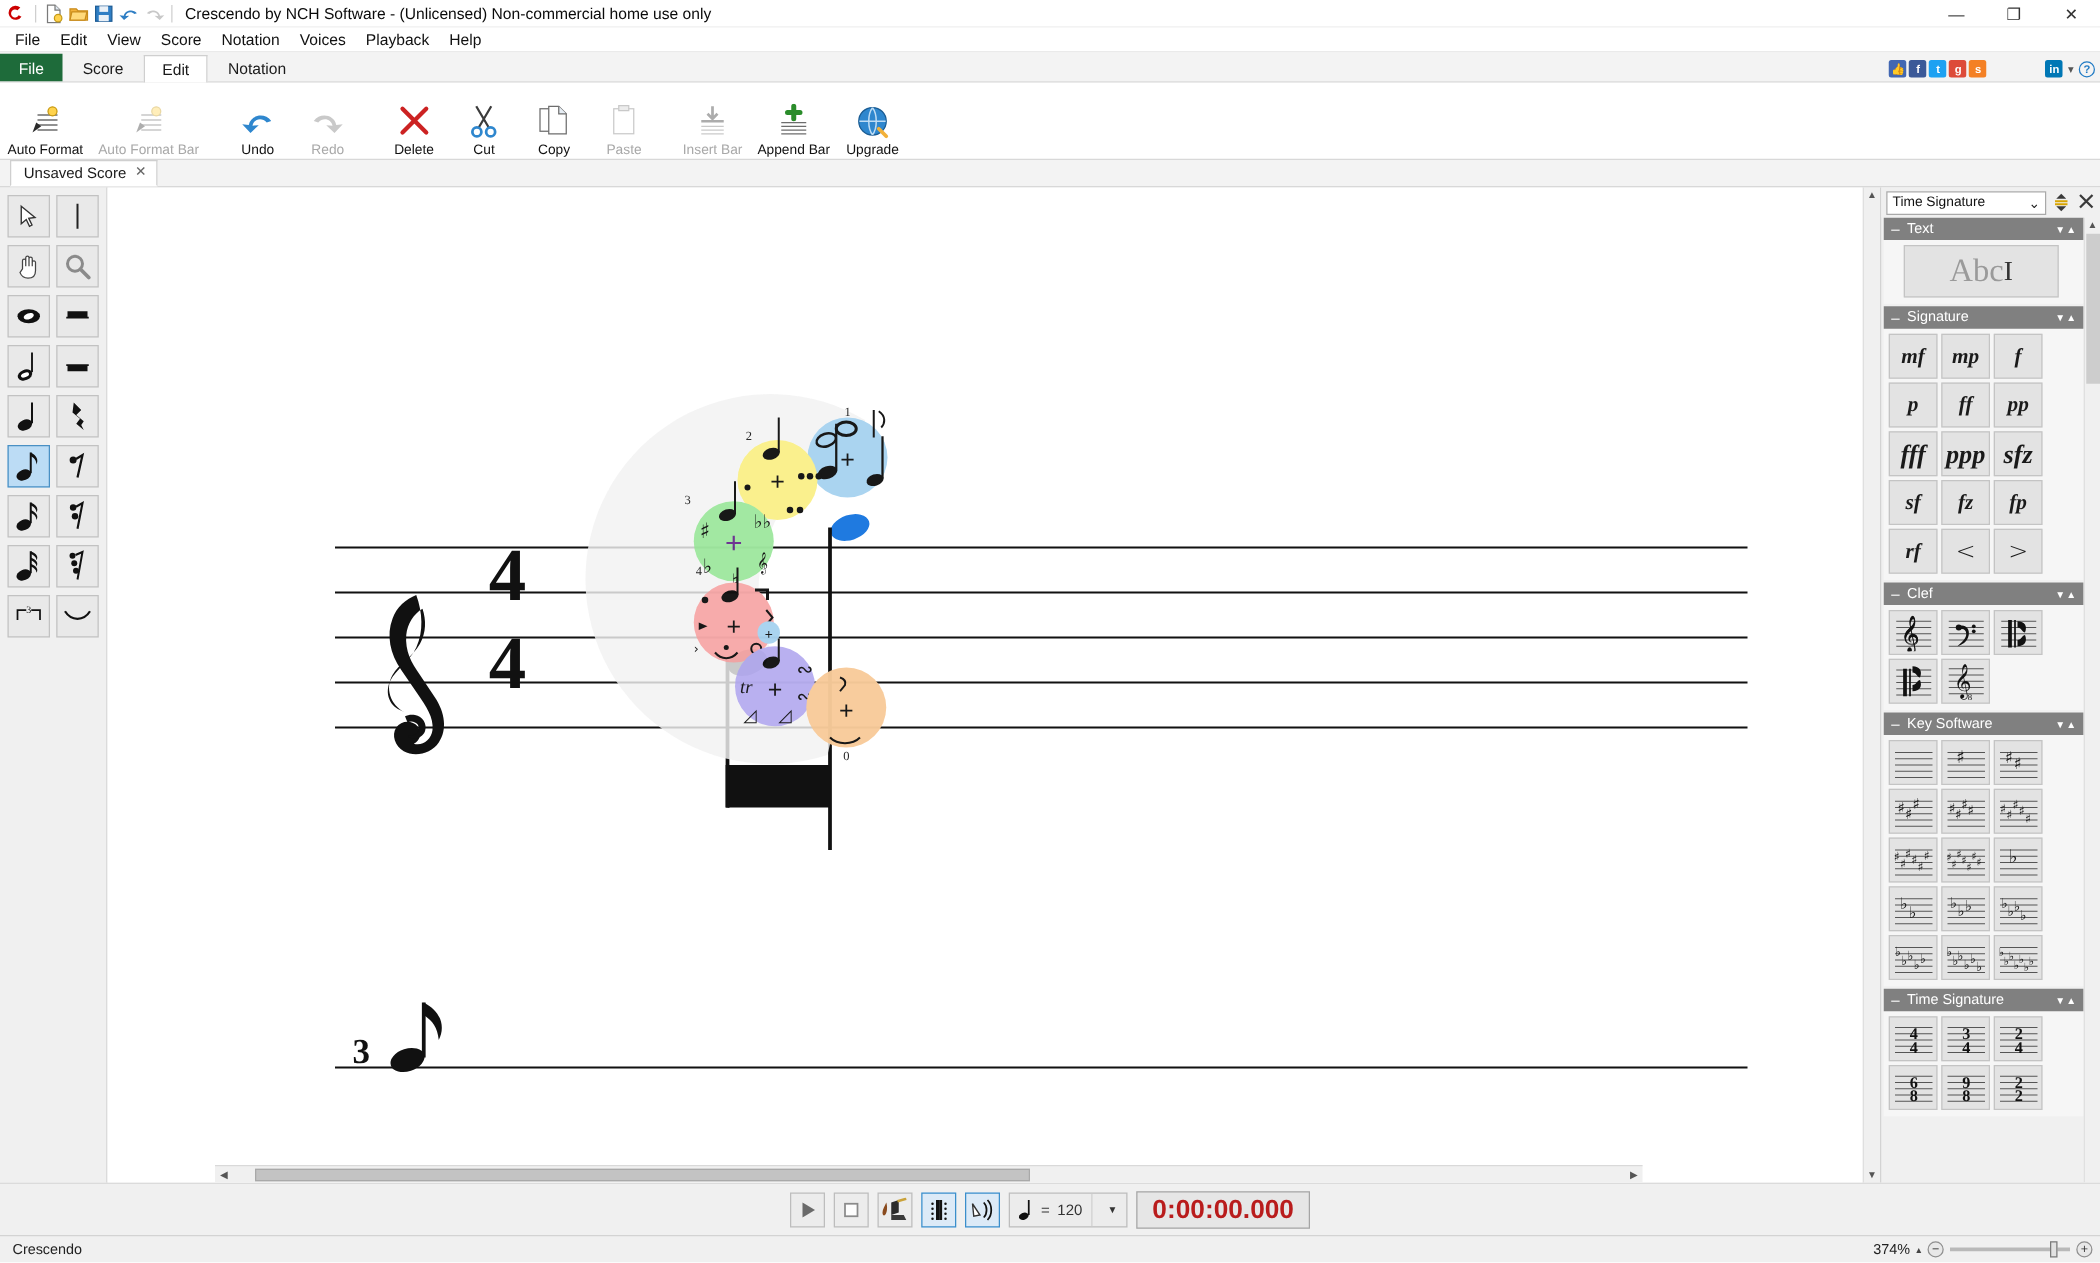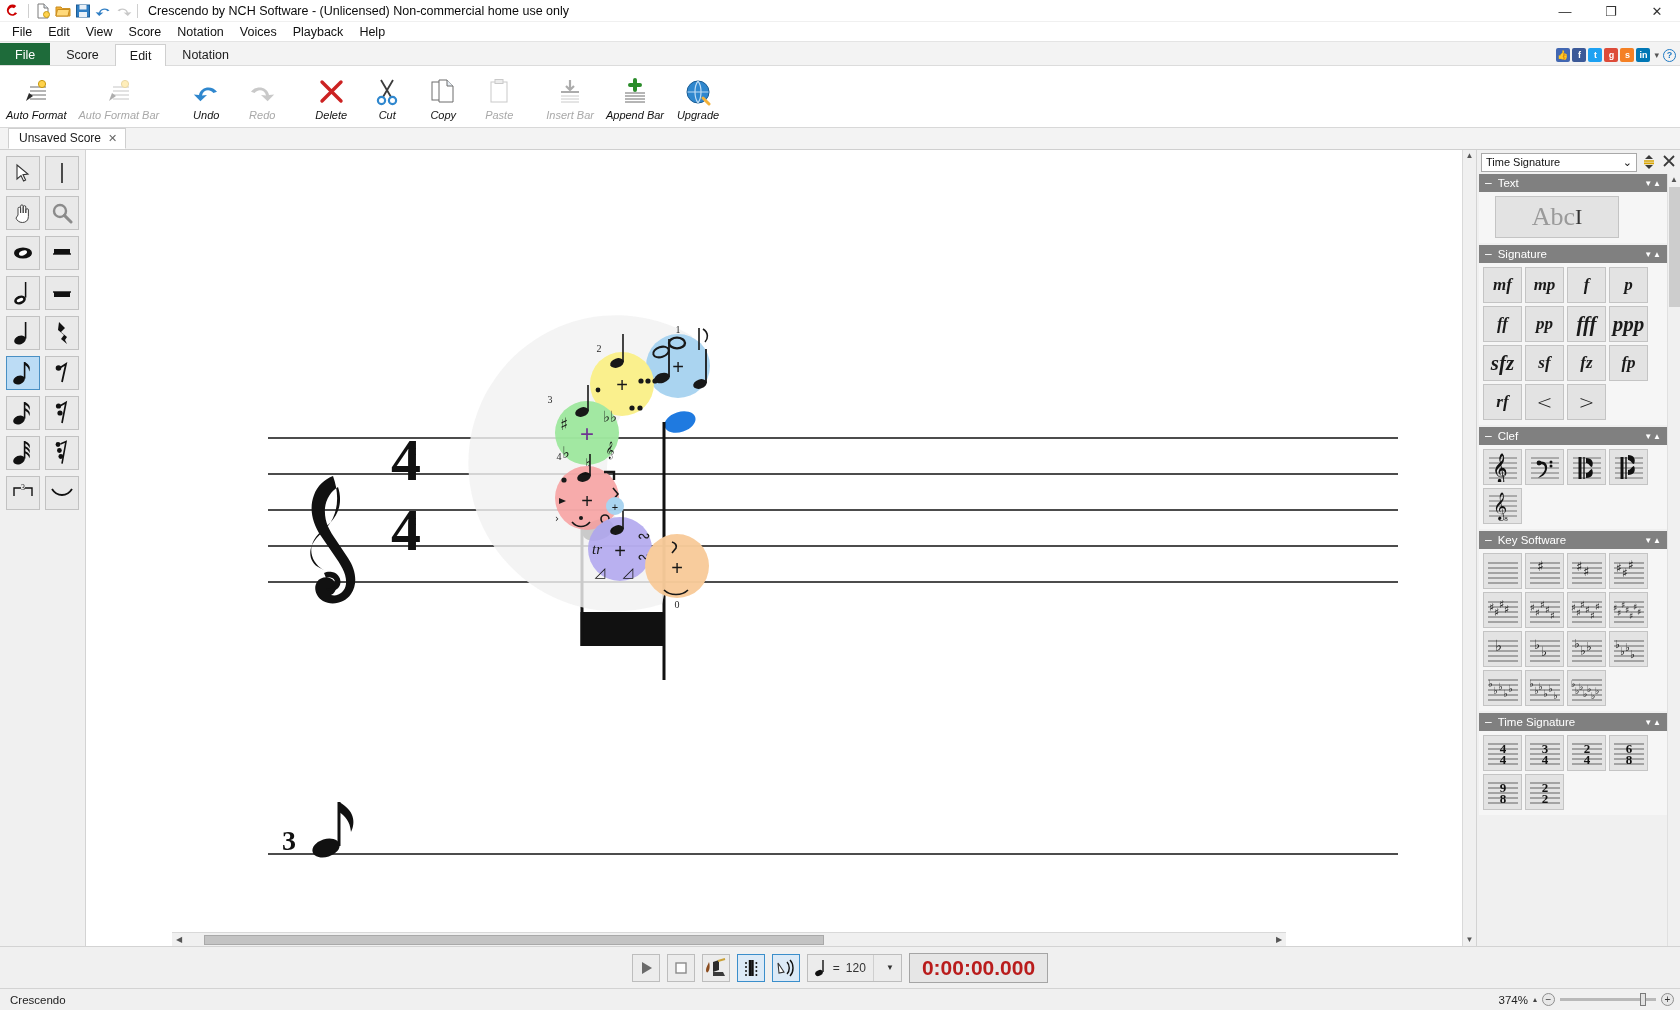--- a/index.html
+++ b/index.html
@@ -68,32 +68,32 @@
   .soc {
     width:14px; height:14px; border-radius:2px;
     display:flex; align-items:center; justify-content:center;
     font-size:9px; color:#fff; font-weight:bold;
   }
   .soc.thumb { background:#4267b2; }
   .soc.fb { background:#3b5998; }
   .soc.tw { background:#1da1f2; }
   .soc.gp { background:#dd4b39; }
   .soc.so { background:#f48024; }
-  .soc.li { background:#0077b5; }
+  .soc.li { background:#0077b5;margin-left:45px; }
   .ribbon-caret { font-size:9px; color:#555; padding:0 2px; }
   .help-circ {
     width:13px; height:13px; border-radius:50%; border:1.5px solid #1f7ac4;
     color:#1f7ac4; font-size:9px; display:flex; align-items:center; justify-content:center;
     font-weight:bold;
   }
 
   
   .ribbon {
     height:62px; background:#ffffff; border-bottom:1px solid #d8d8d8;
-    display:flex; align-items:center; padding:2px 0 0 0;font-style:italic;
+    display:flex; align-items:flex-end; padding:2px 0 0 0;
   }
   .rgroup { display:flex; align-items:stretch; }
   .rbtn {
     width:auto; min-width:56px; padding:1px 6px;
     display:flex; flex-direction:column; align-items:center; justify-content:flex-start;
     font-size:11px; color:#111;
   }
   .rbtn.disabled { color:#a8a8a8; }
   .rbtn .ico { height:34px; display:flex; align-items:center; justify-content:center; }
   .rbtn .lbl { line-height:12px; white-space:nowrap; }
@@ -150,21 +150,21 @@
     position:absolute; left:86px; right:176px; bottom:0;
   }
   .h-track { flex:1; height:12px; position:relative; }
   .h-thumb {
     position:absolute; left:18px; top:1px; height:10px; width:620px;
     background:#c3c3c3; border:1px solid #a9a9a9;
   }
 
   
   .rightpanel {
-    width:204px; background:#f0f0f0; border-left:1px solid #d3d3d3;
+    width:176px; background:#f0f0f0; border-left:1px solid #d3d3d3;
     display:flex; flex-direction:column;
   }
   .rp-head {
     height:24px; display:flex; align-items:center; gap:3px;
     padding:2px 3px 2px 4px; background:#f0f0f0;
   }
   .rp-combo {
     flex:1; height:19px; background:#ffffff; border:1px solid #a9a9a9;
     display:flex; align-items:center; justify-content:space-between;
     padding:0 4px; font-size:11px; color:#111;

